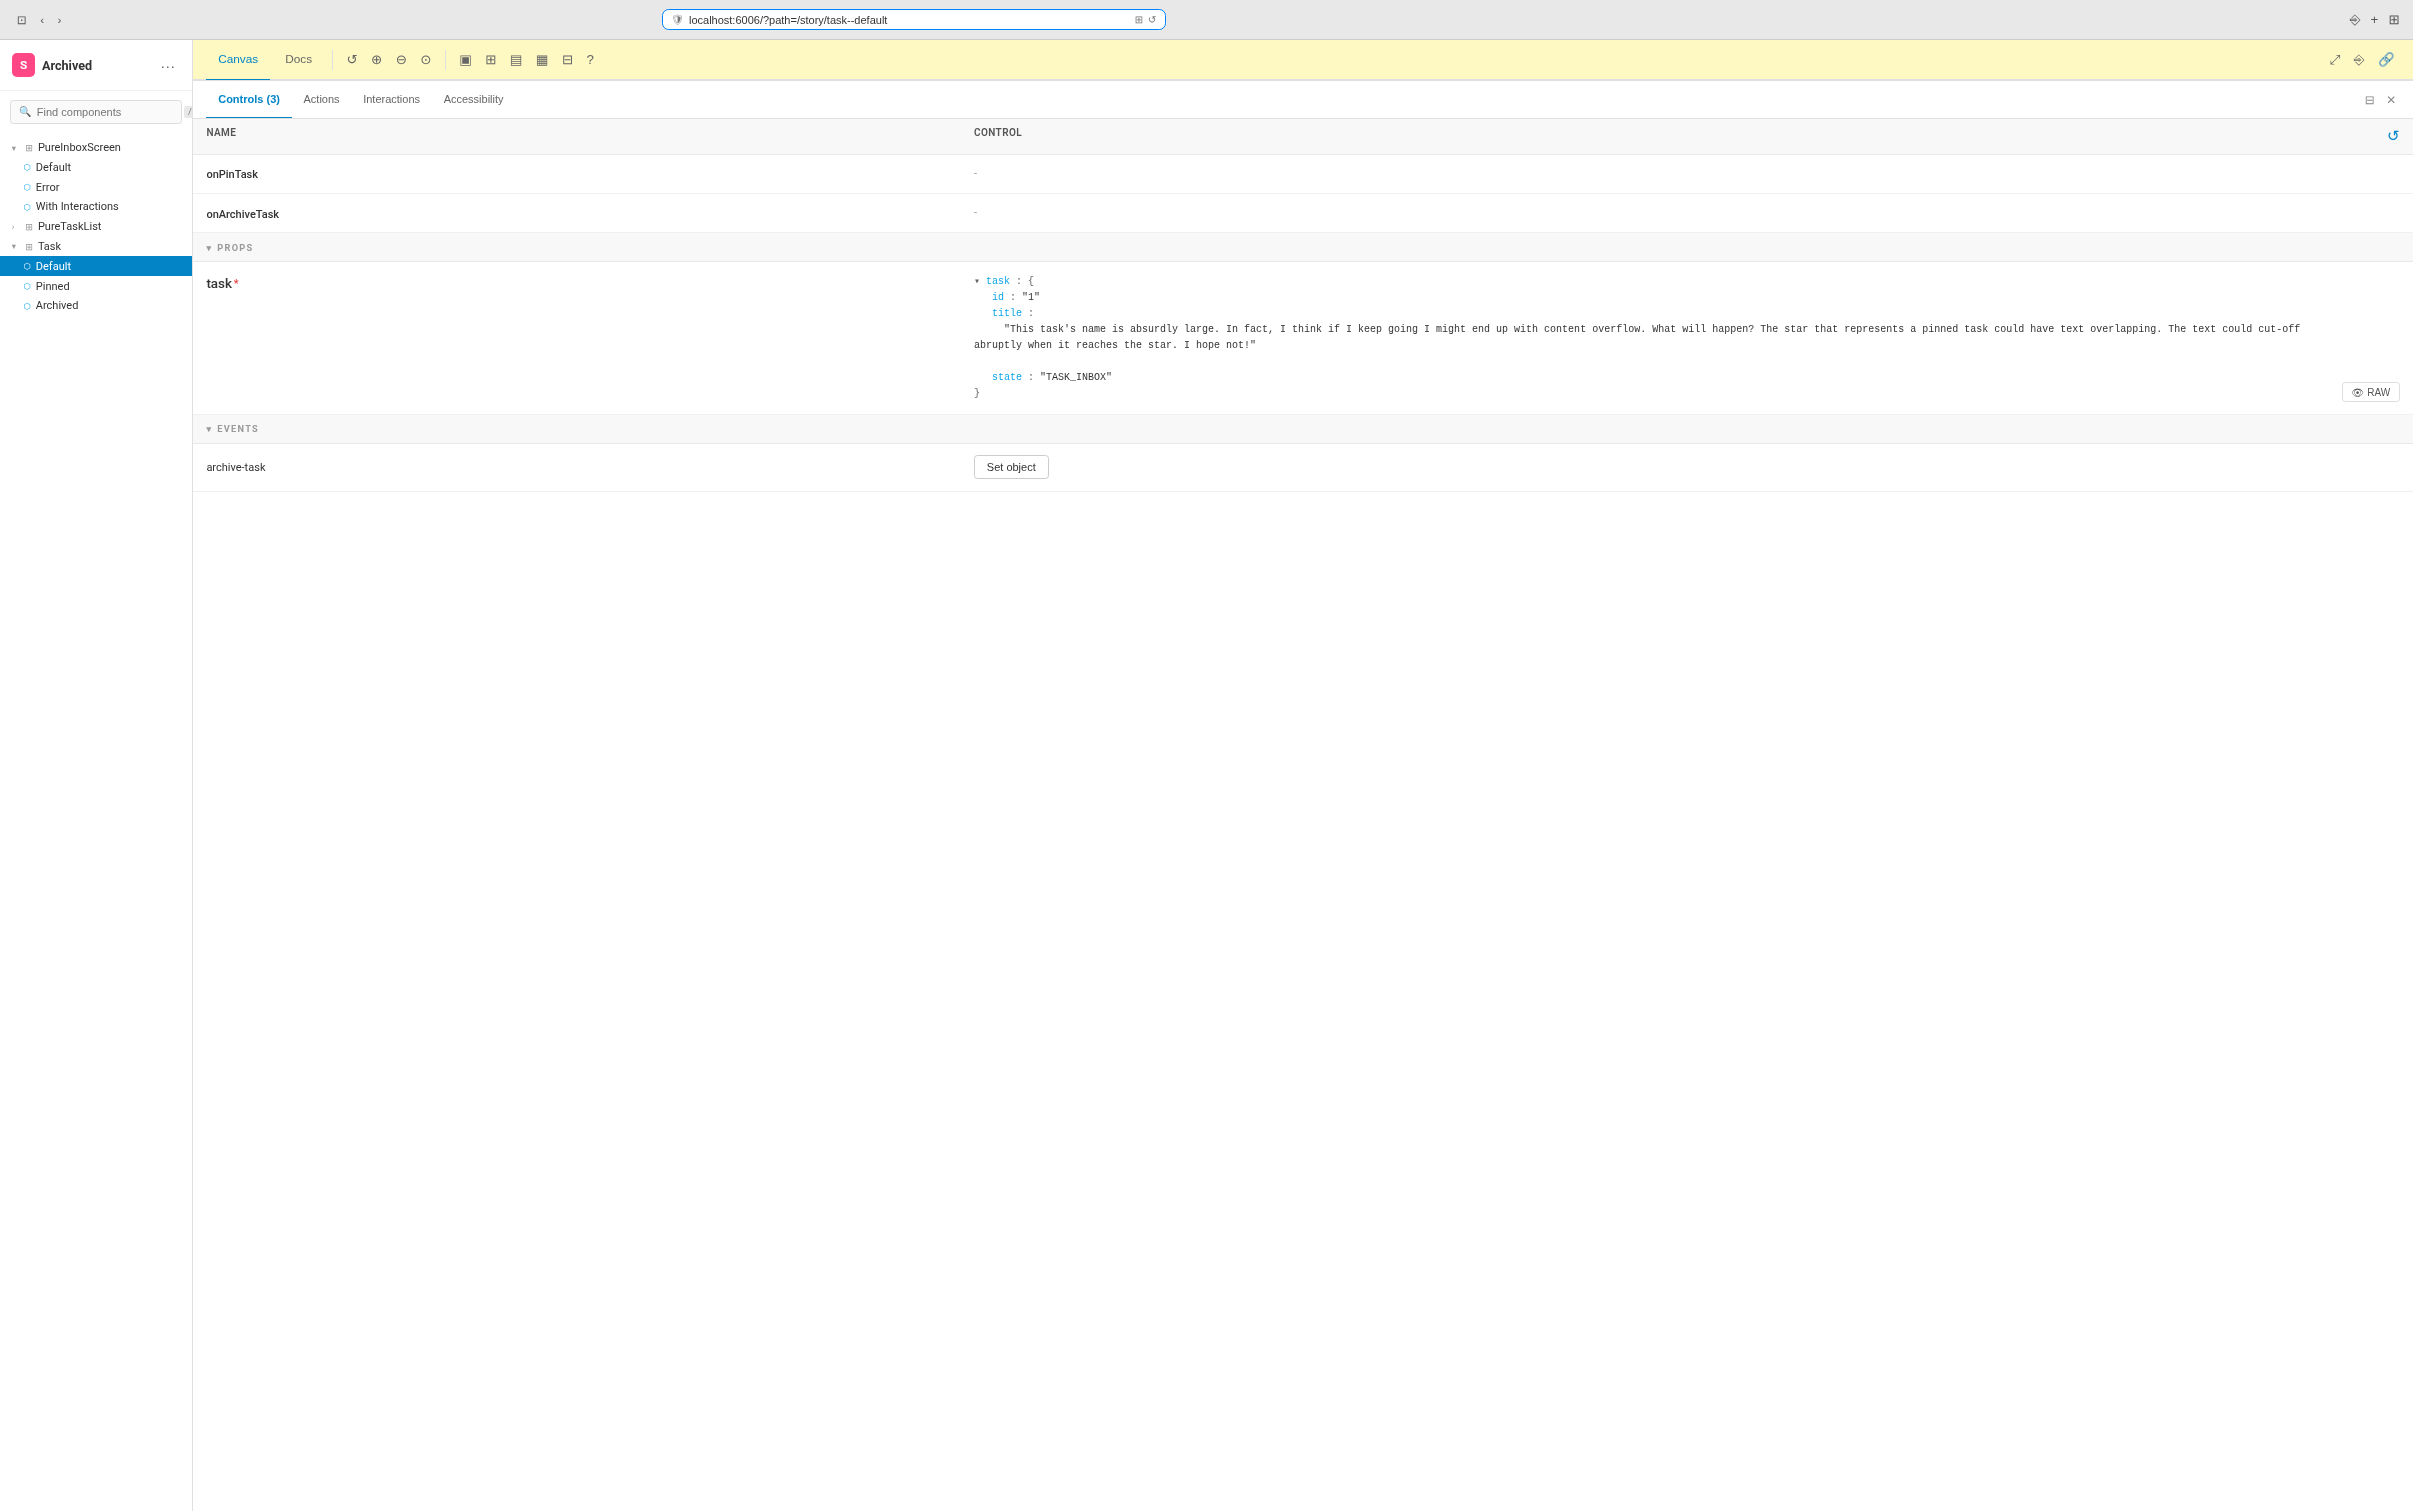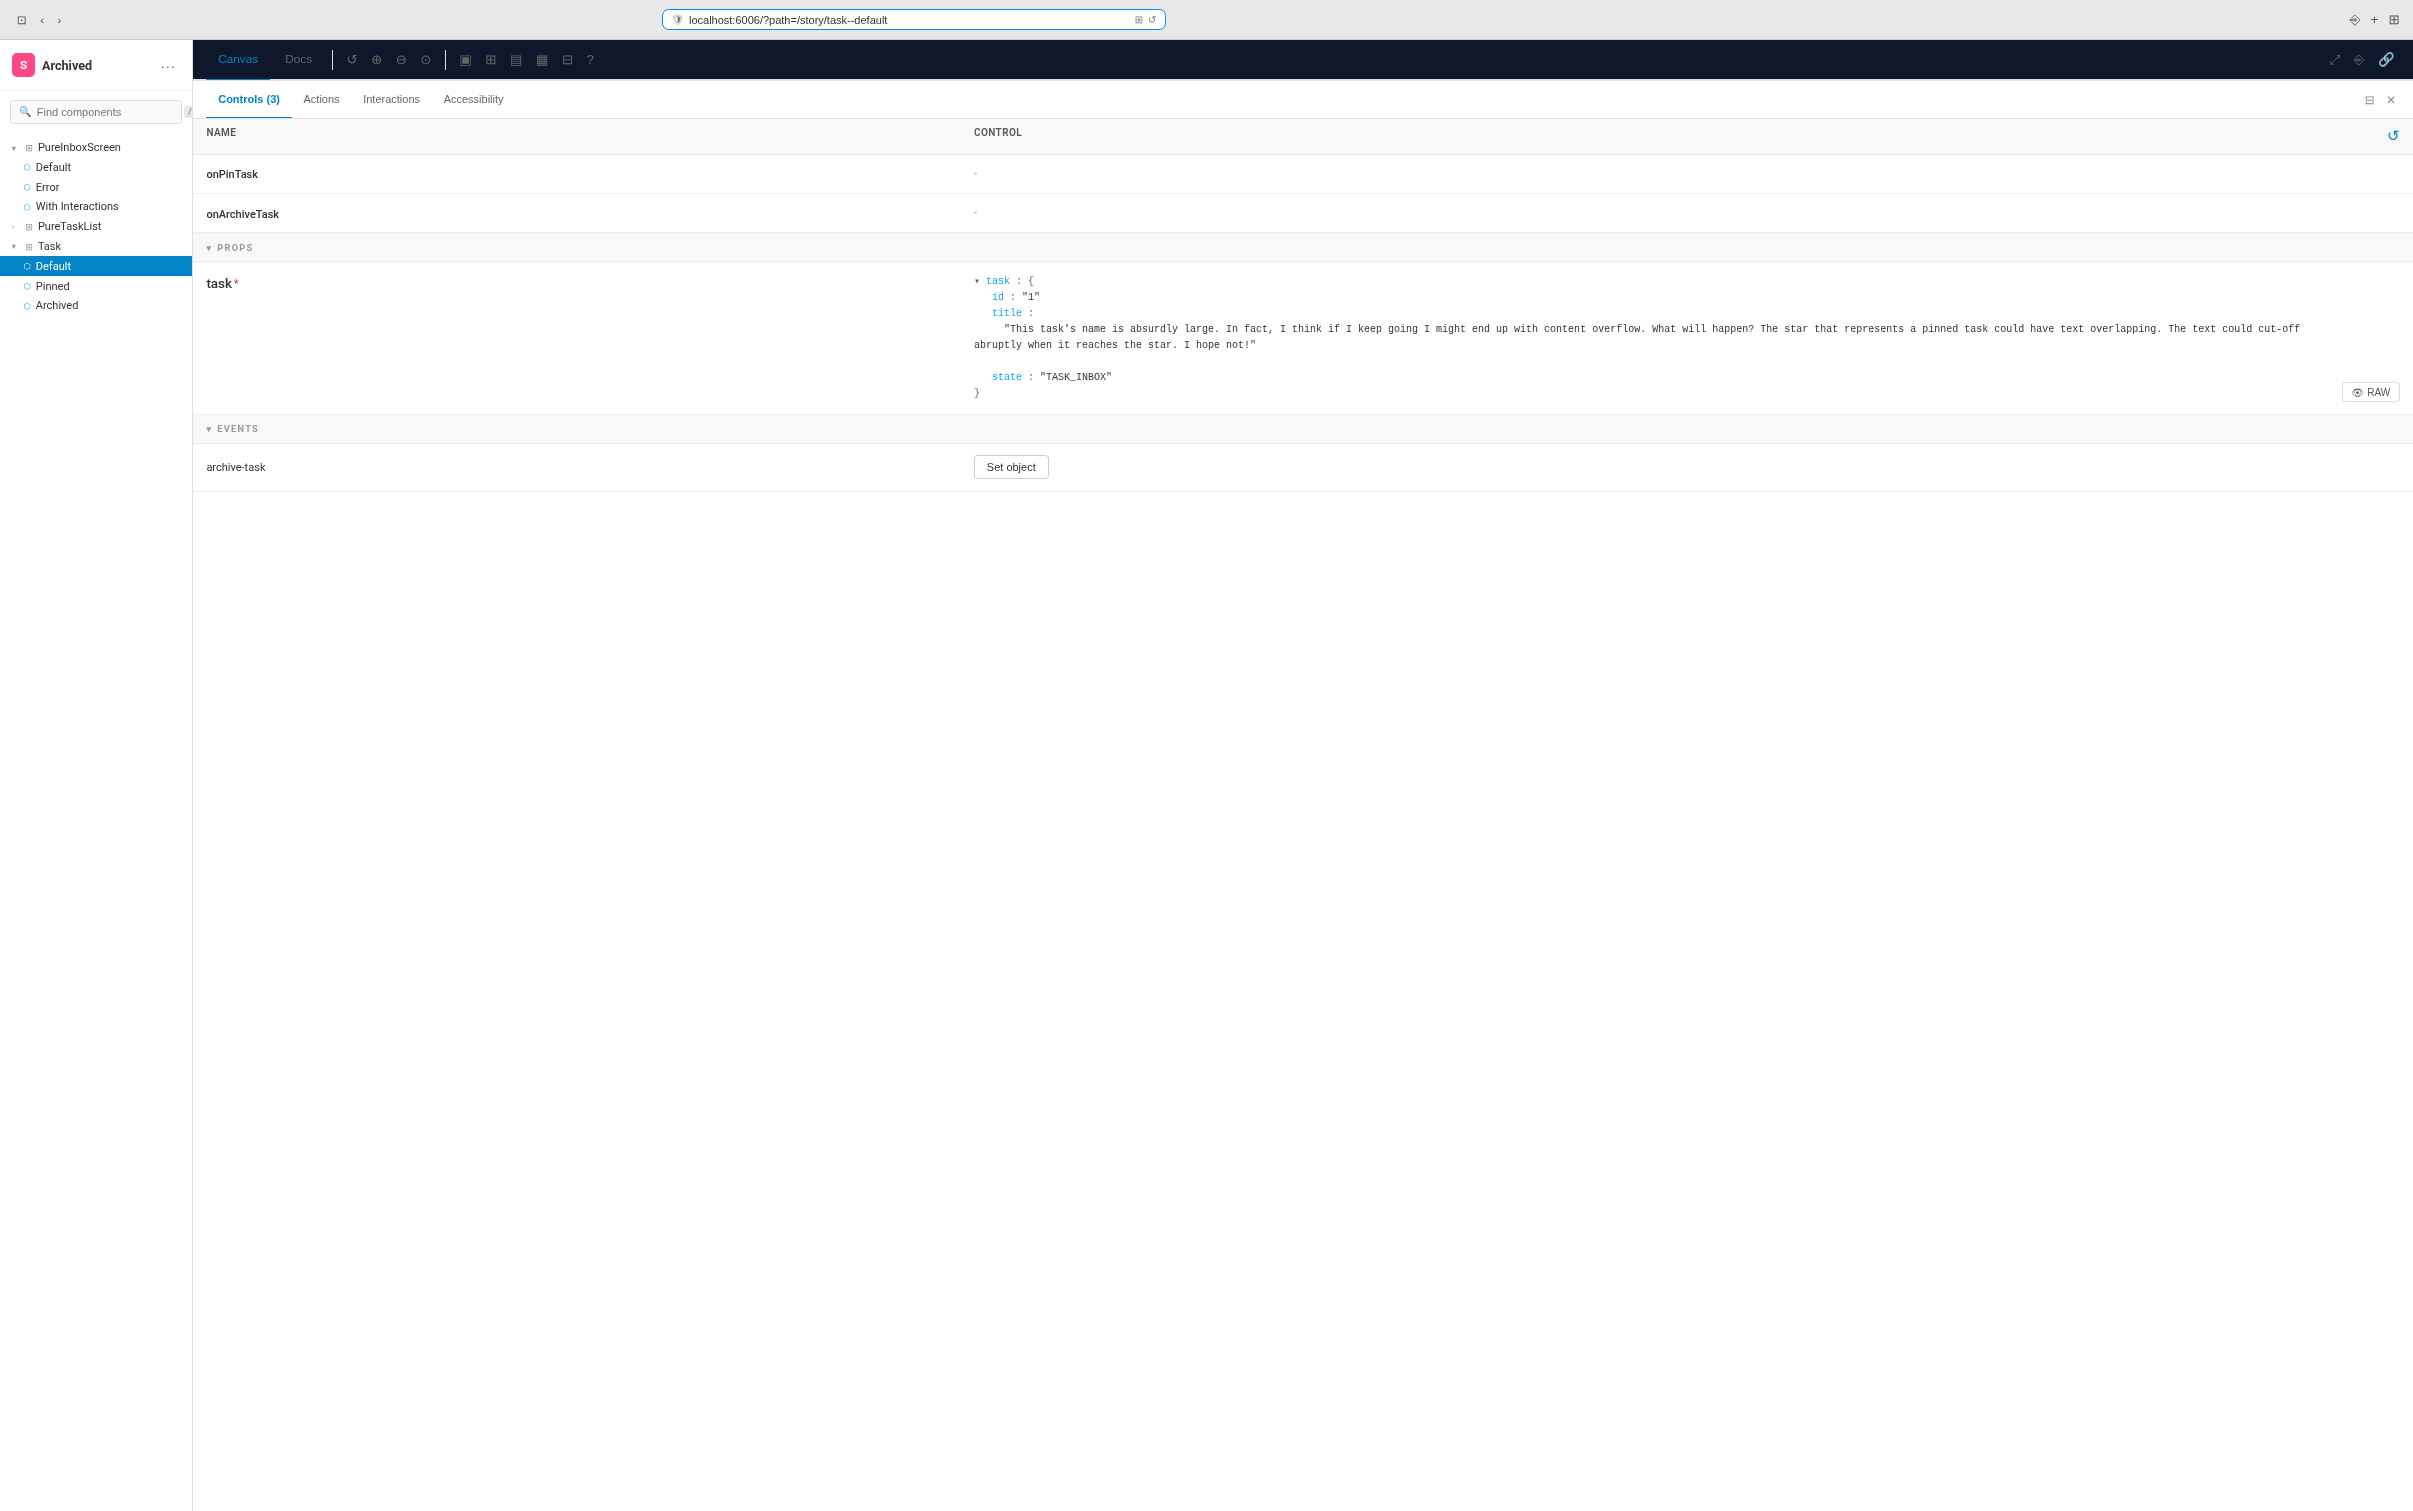--- a/index.html
+++ b/index.html
@@ -95,21 +95,21 @@
     .expand-icon { font-size: 8.4px; color: #999; width: 8.4px; }
     .component-icon { font-size: 9.2px; color: #999; }
     .story-icon { font-size: 8.4px; color: #0ea5e9; }
     .tree-label { flex: 1; }
 
     
     .main { flex: 1; display: flex; flex-direction: column; overflow: hidden; }
 
     
     .toolbar {
-      background: #0f172a;
+      background: #fef9c3;
       border-bottom: 0.8px solid #e0e0e0;
       display: flex;
       align-items: center;
       padding: 0 13.4px;
       height: 40px;
       gap: 3.4px;
     }
     .tab-btn {
       padding: 10px 11.8px;
       border: none; background: none; cursor: pointer;

